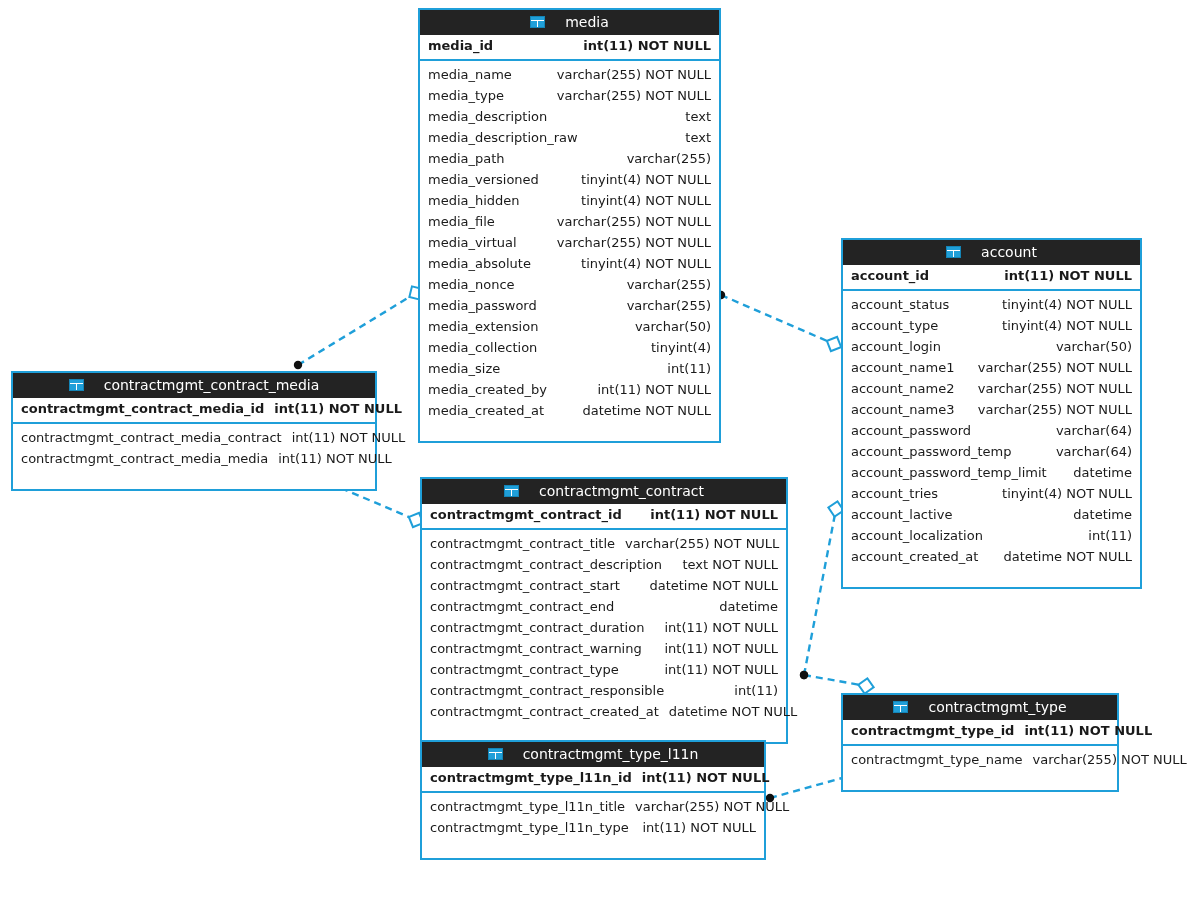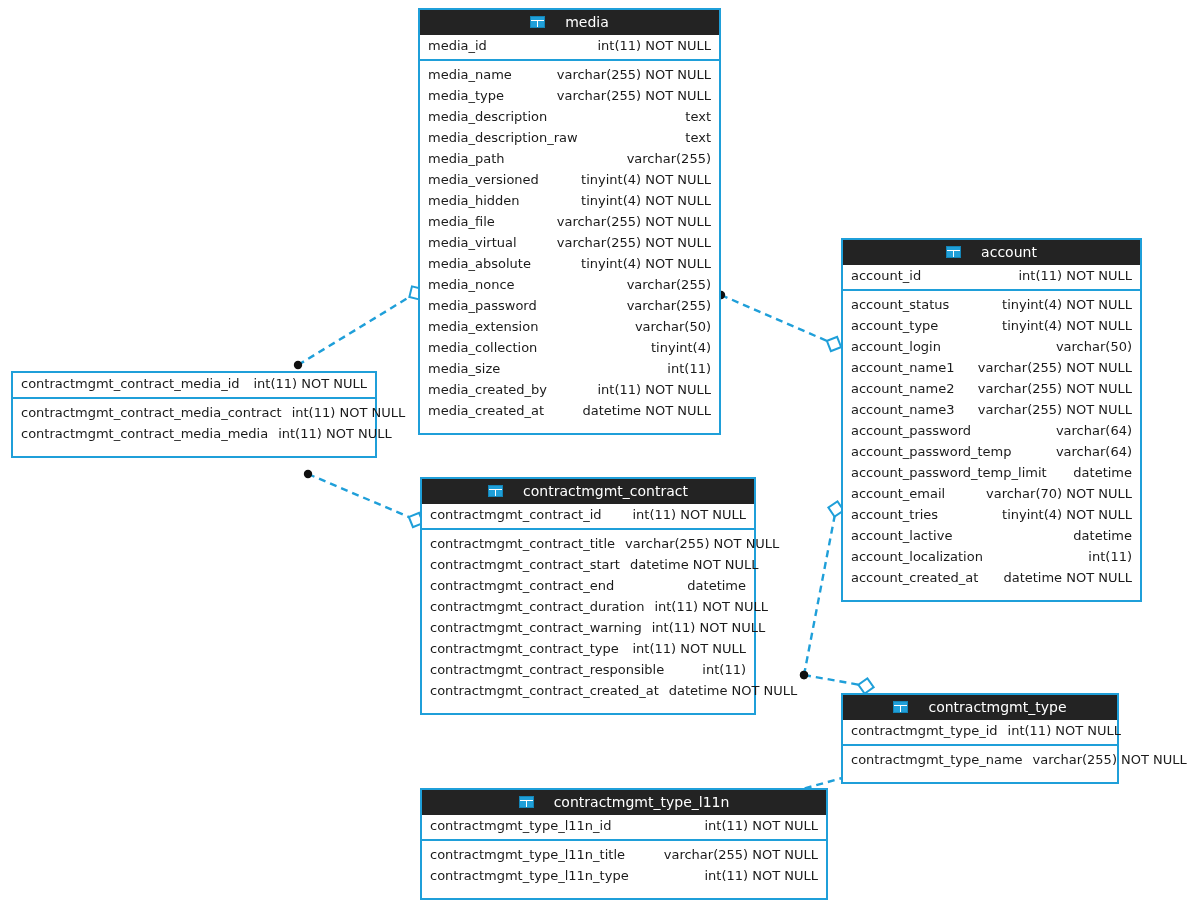--- a/index.html
+++ b/index.html
@@ -80,33 +80,33 @@
   .attr-row {
     display: flex;
     justify-content: space-between;
     align-items: baseline;
     padding: 4px 8px 4px 8px;
     gap: 10px;
     white-space: nowrap;
     color: #1a1a1a;
   }
   .attr-row.pk {
-    font-weight: normal;
+    font-weight: bold;
     padding-bottom: 7px;
   }
   .attr-name {
     text-align: left;
   }
   .attr-type {
     text-align: center;
     margin-left: auto;
   }
   .attr-list {
     padding-top: 3px;
-    padding-bottom: 12px;
+    padding-bottom: 20px;
   }
 </style>
 </head>
 <body>
 
 <div id="canvas">
   <svg id="edge-layer" width="1197" height="923" viewBox="0 0 1197 923">
       <g>
         <line x1="721" y1="295" x2="834" y2="344" stroke="#1f9fd9" stroke-width="2.4" stroke-dasharray="7,5"></line>
         <circle cx="721" cy="295" r="4.2" fill="#101010"></circle>
@@ -263,74 +263,78 @@
           </div>
           <div class="attr-row">
             <span class="attr-name">account_password_temp</span>
             <span class="attr-type">varchar(64)</span>
           </div>
           <div class="attr-row">
             <span class="attr-name">account_password_temp_limit</span>
             <span class="attr-type">datetime</span>
           </div>
           <div class="attr-row">
-            <span class="attr-name">account_email</span>
-            <span class="attr-type">varchar(70) NOT NULL</span>
-          </div>
-          <div class="attr-row">
             <span class="attr-name">account_tries</span>
             <span class="attr-type">tinyint(4) NOT NULL</span>
           </div>
           <div class="attr-row">
             <span class="attr-name">account_lactive</span>
             <span class="attr-type">datetime</span>
           </div>
           <div class="attr-row">
             <span class="attr-name">account_localization</span>
             <span class="attr-type">int(11)</span>
           </div>
           <div class="attr-row">
             <span class="attr-name">account_created_at</span>
             <span class="attr-type">datetime NOT NULL</span>
           </div>
         </div>
       </div>
       <div class="entity" style="left: 11px; top: 371px; width: 366px;">
+        <div class="entity-header">
+          <span class="tbl-icon"></span>
+          <span>contractmgmt_contract_media</span>
+        </div>
         <div class="pk-section">
           <div class="attr-row pk">
             <span class="attr-name">contractmgmt_contract_media_id</span>
             <span class="attr-type">int(11) NOT NULL</span>
           </div>
         </div>
         <div class="attr-list">
           <div class="attr-row">
             <span class="attr-name">contractmgmt_contract_media_contract</span>
             <span class="attr-type">int(11) NOT NULL</span>
           </div>
           <div class="attr-row">
             <span class="attr-name">contractmgmt_contract_media_media</span>
             <span class="attr-type">int(11) NOT NULL</span>
           </div>
         </div>
       </div>
-      <div class="entity" style="left: 420px; top: 477px; width: 336px;">
+      <div class="entity" style="left: 420px; top: 477px; width: 368px;">
         <div class="entity-header">
           <span class="tbl-icon"></span>
           <span>contractmgmt_contract</span>
         </div>
         <div class="pk-section">
           <div class="attr-row pk">
             <span class="attr-name">contractmgmt_contract_id</span>
             <span class="attr-type">int(11) NOT NULL</span>
           </div>
         </div>
         <div class="attr-list">
           <div class="attr-row">
             <span class="attr-name">contractmgmt_contract_title</span>
             <span class="attr-type">varchar(255) NOT NULL</span>
+          </div>
+          <div class="attr-row">
+            <span class="attr-name">contractmgmt_contract_description</span>
+            <span class="attr-type">text NOT NULL</span>
           </div>
           <div class="attr-row">
             <span class="attr-name">contractmgmt_contract_start</span>
             <span class="attr-type">datetime NOT NULL</span>
           </div>
           <div class="attr-row">
             <span class="attr-name">contractmgmt_contract_end</span>
             <span class="attr-type">datetime</span>
           </div>
           <div class="attr-row">
@@ -366,21 +370,21 @@
             <span class="attr-type">int(11) NOT NULL</span>
           </div>
         </div>
         <div class="attr-list">
           <div class="attr-row">
             <span class="attr-name">contractmgmt_type_name</span>
             <span class="attr-type">varchar(255) NOT NULL</span>
           </div>
         </div>
       </div>
-      <div class="entity" style="left: 420px; top: 788px; width: 408px;">
+      <div class="entity" style="left: 420px; top: 740px; width: 346px;">
         <div class="entity-header">
           <span class="tbl-icon"></span>
           <span>contractmgmt_type_l11n</span>
         </div>
         <div class="pk-section">
           <div class="attr-row pk">
             <span class="attr-name">contractmgmt_type_l11n_id</span>
             <span class="attr-type">int(11) NOT NULL</span>
           </div>
         </div>

